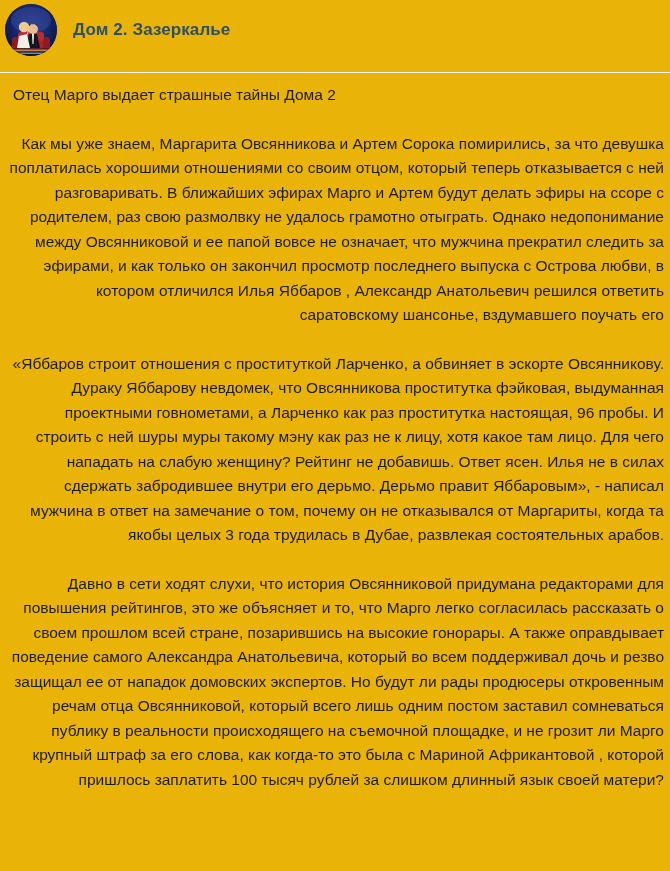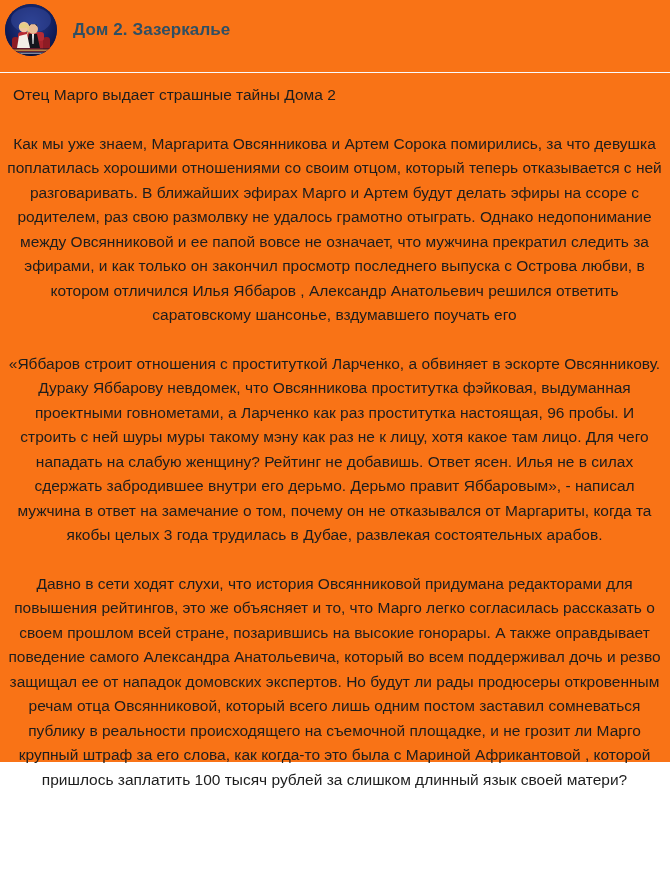--- a/index.html
+++ b/index.html
@@ -12,23 +12,23 @@
     width: 670px;
     height: 871px;
     font-family: "Liberation Sans", "DejaVu Sans", sans-serif;
     color: #222222;
     overflow: hidden;
     -webkit-font-smoothing: antialiased;
   }
 
   .page {
     width: 670px;
-    height: 762px;
+    height: 871px;
     position: relative;
-    background: #f97316;
+    background: #eab308;
     box-sizing: border-box;
   }
 
   
   .post-header {
     display: flex;
     align-items: center;
     height: 58px;
     padding: 2px 0 0 5px;
     box-sizing: border-box;
@@ -77,21 +77,21 @@
     color: #1d1d1d;
     margin: 10px 0 0 8px;
     font-weight: normal;
   }
 
   .para {
     font-size: 15.5px;
     line-height: 24.5px;
     color: #1d1d1d;
     margin: 0;
-    text-align: center;
+    text-align: right;
   }
 
   .para + .para,
   .headline + .para {
     margin-top: 24px;
   }
 </style>
 </head>
 <body>
 

